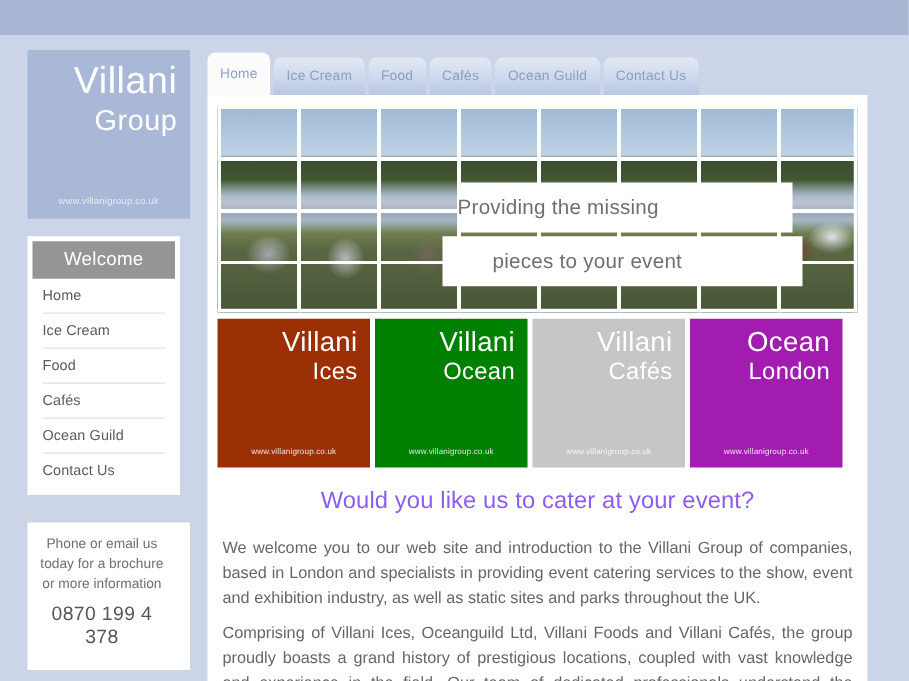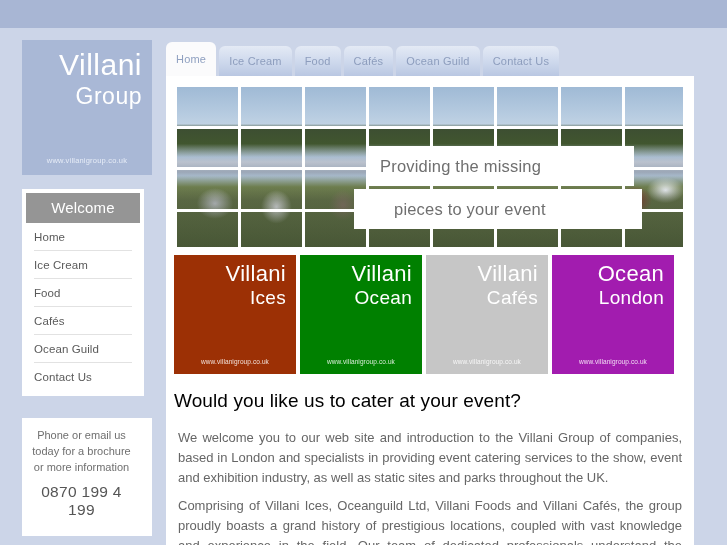--- a/index.html
+++ b/index.html
@@ -223,21 +223,21 @@
     display: flex;
     align-items: center;
     letter-spacing: 0.2px;
     white-space: nowrap;
   }
   .hero-line-1 {
     top: 62px;
     left: 192px;
     width: 268px;
     height: 40px;
-    padding-left: 14px;
+    padding-left: 0;
   }
   .hero-line-2 {
     top: 105px;
     left: 180px;
     width: 288px;
     height: 40px;
     padding-left: 40px;
   }
 
   
@@ -275,22 +275,23 @@
     bottom: 9px;
     left: 0; right: 0;
     text-align: center;
     font-size: 6.5px;
     opacity: 0.85;
     letter-spacing: 0.1px;
   }
 
   
   .headline {
+    text-align: center;
     font-size: 19px;
-    color: #000000;
+    color: #8b5cf6;
     margin: 16px 0 16px 0;
     letter-spacing: 0.1px;
   }
   .body-text {
     padding: 0 4px;
   }
   .body-text p {
     font-size: 13px;
     color: #666666;
     line-height: 1.52;
@@ -320,21 +321,21 @@
         <li class="nav-item">Ice Cream</li>
         <li class="nav-item">Food</li>
         <li class="nav-item">Cafés</li>
         <li class="nav-item">Ocean Guild</li>
         <li class="nav-item">Contact Us</li>
       </ul>
     </div>
 
     <div class="contact-panel">
       <div class="contact-text">Phone or email us today for a brochure or more information</div>
-      <div class="contact-phone">0870 199 4 199</div>
+      <div class="contact-phone">0870 199 4 378</div>
       <div class="envelope-wrap">
         <svg class="env-svg" width="120" height="40" viewBox="0 0 120 40">
           <polygon points="18,34 58,10 98,34" fill="#b4b4b4"></polygon>
           <polygon points="30,40 66,17 112,32 80,40" fill="#cdcdcd"></polygon>
           <polygon points="18,34 58,10 62,13 24,38" fill="#a3a3a3"></polygon>
         </svg>
       </div>
     </div>
 
   </div>

